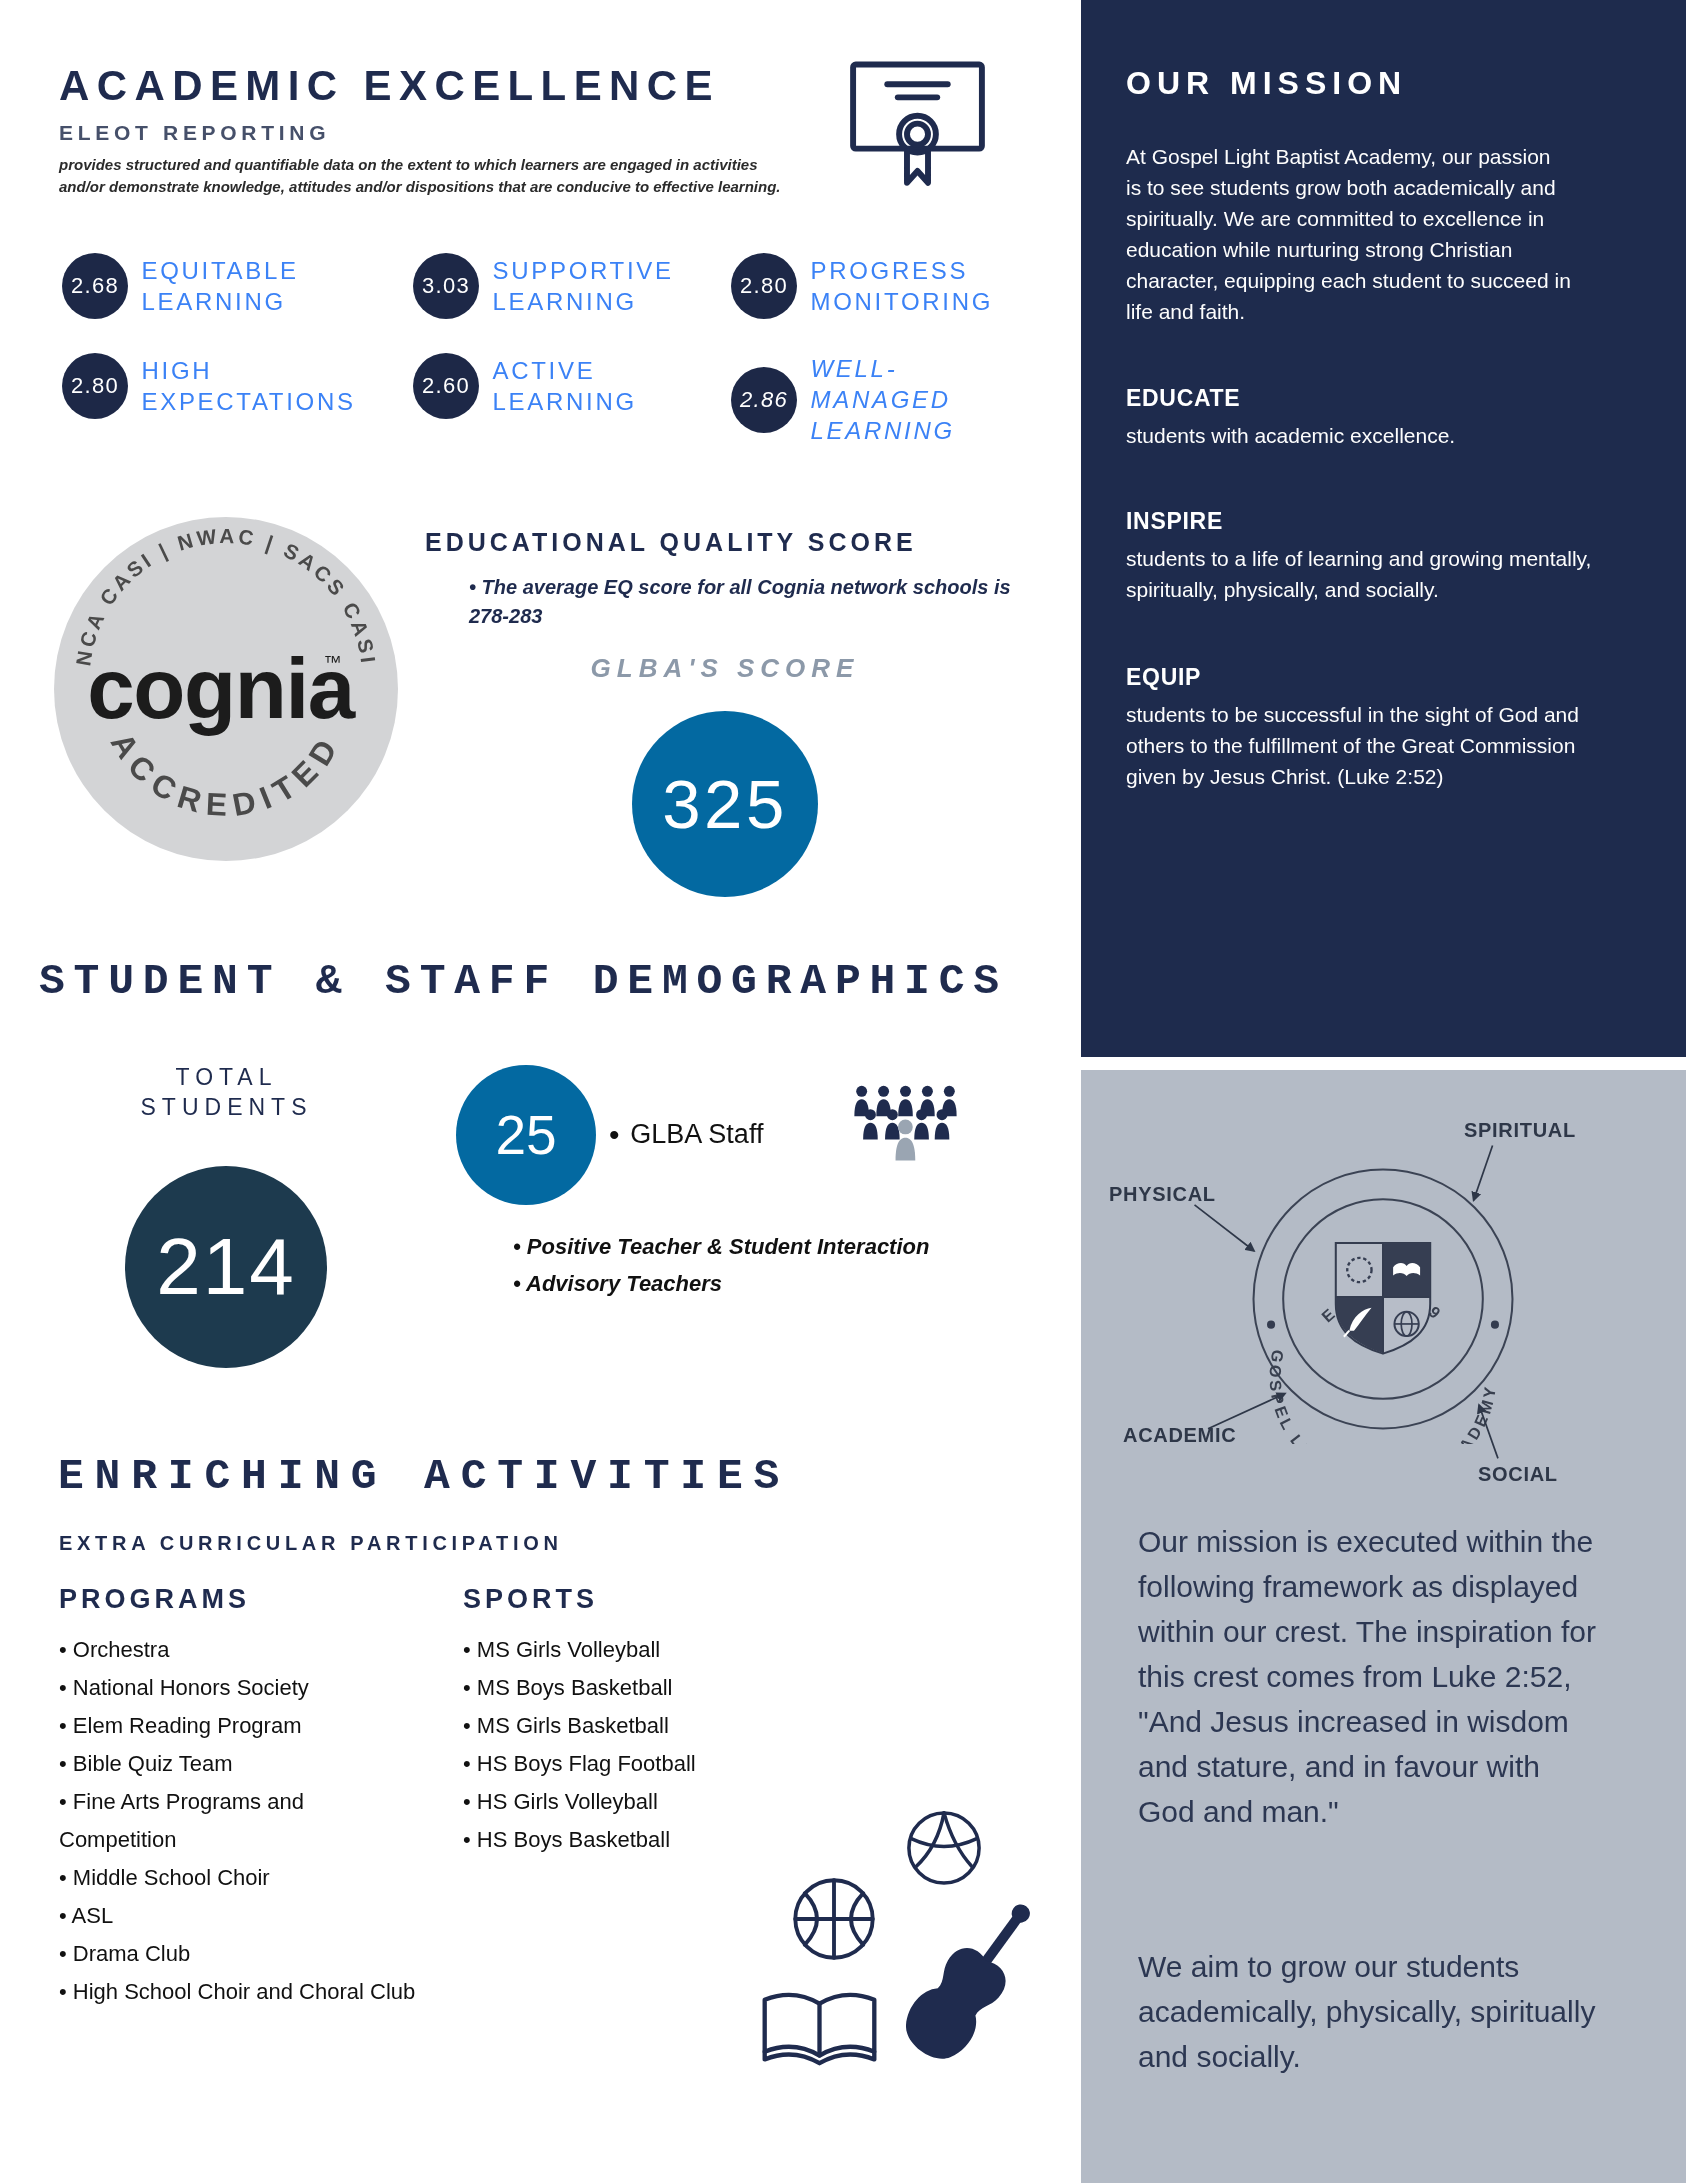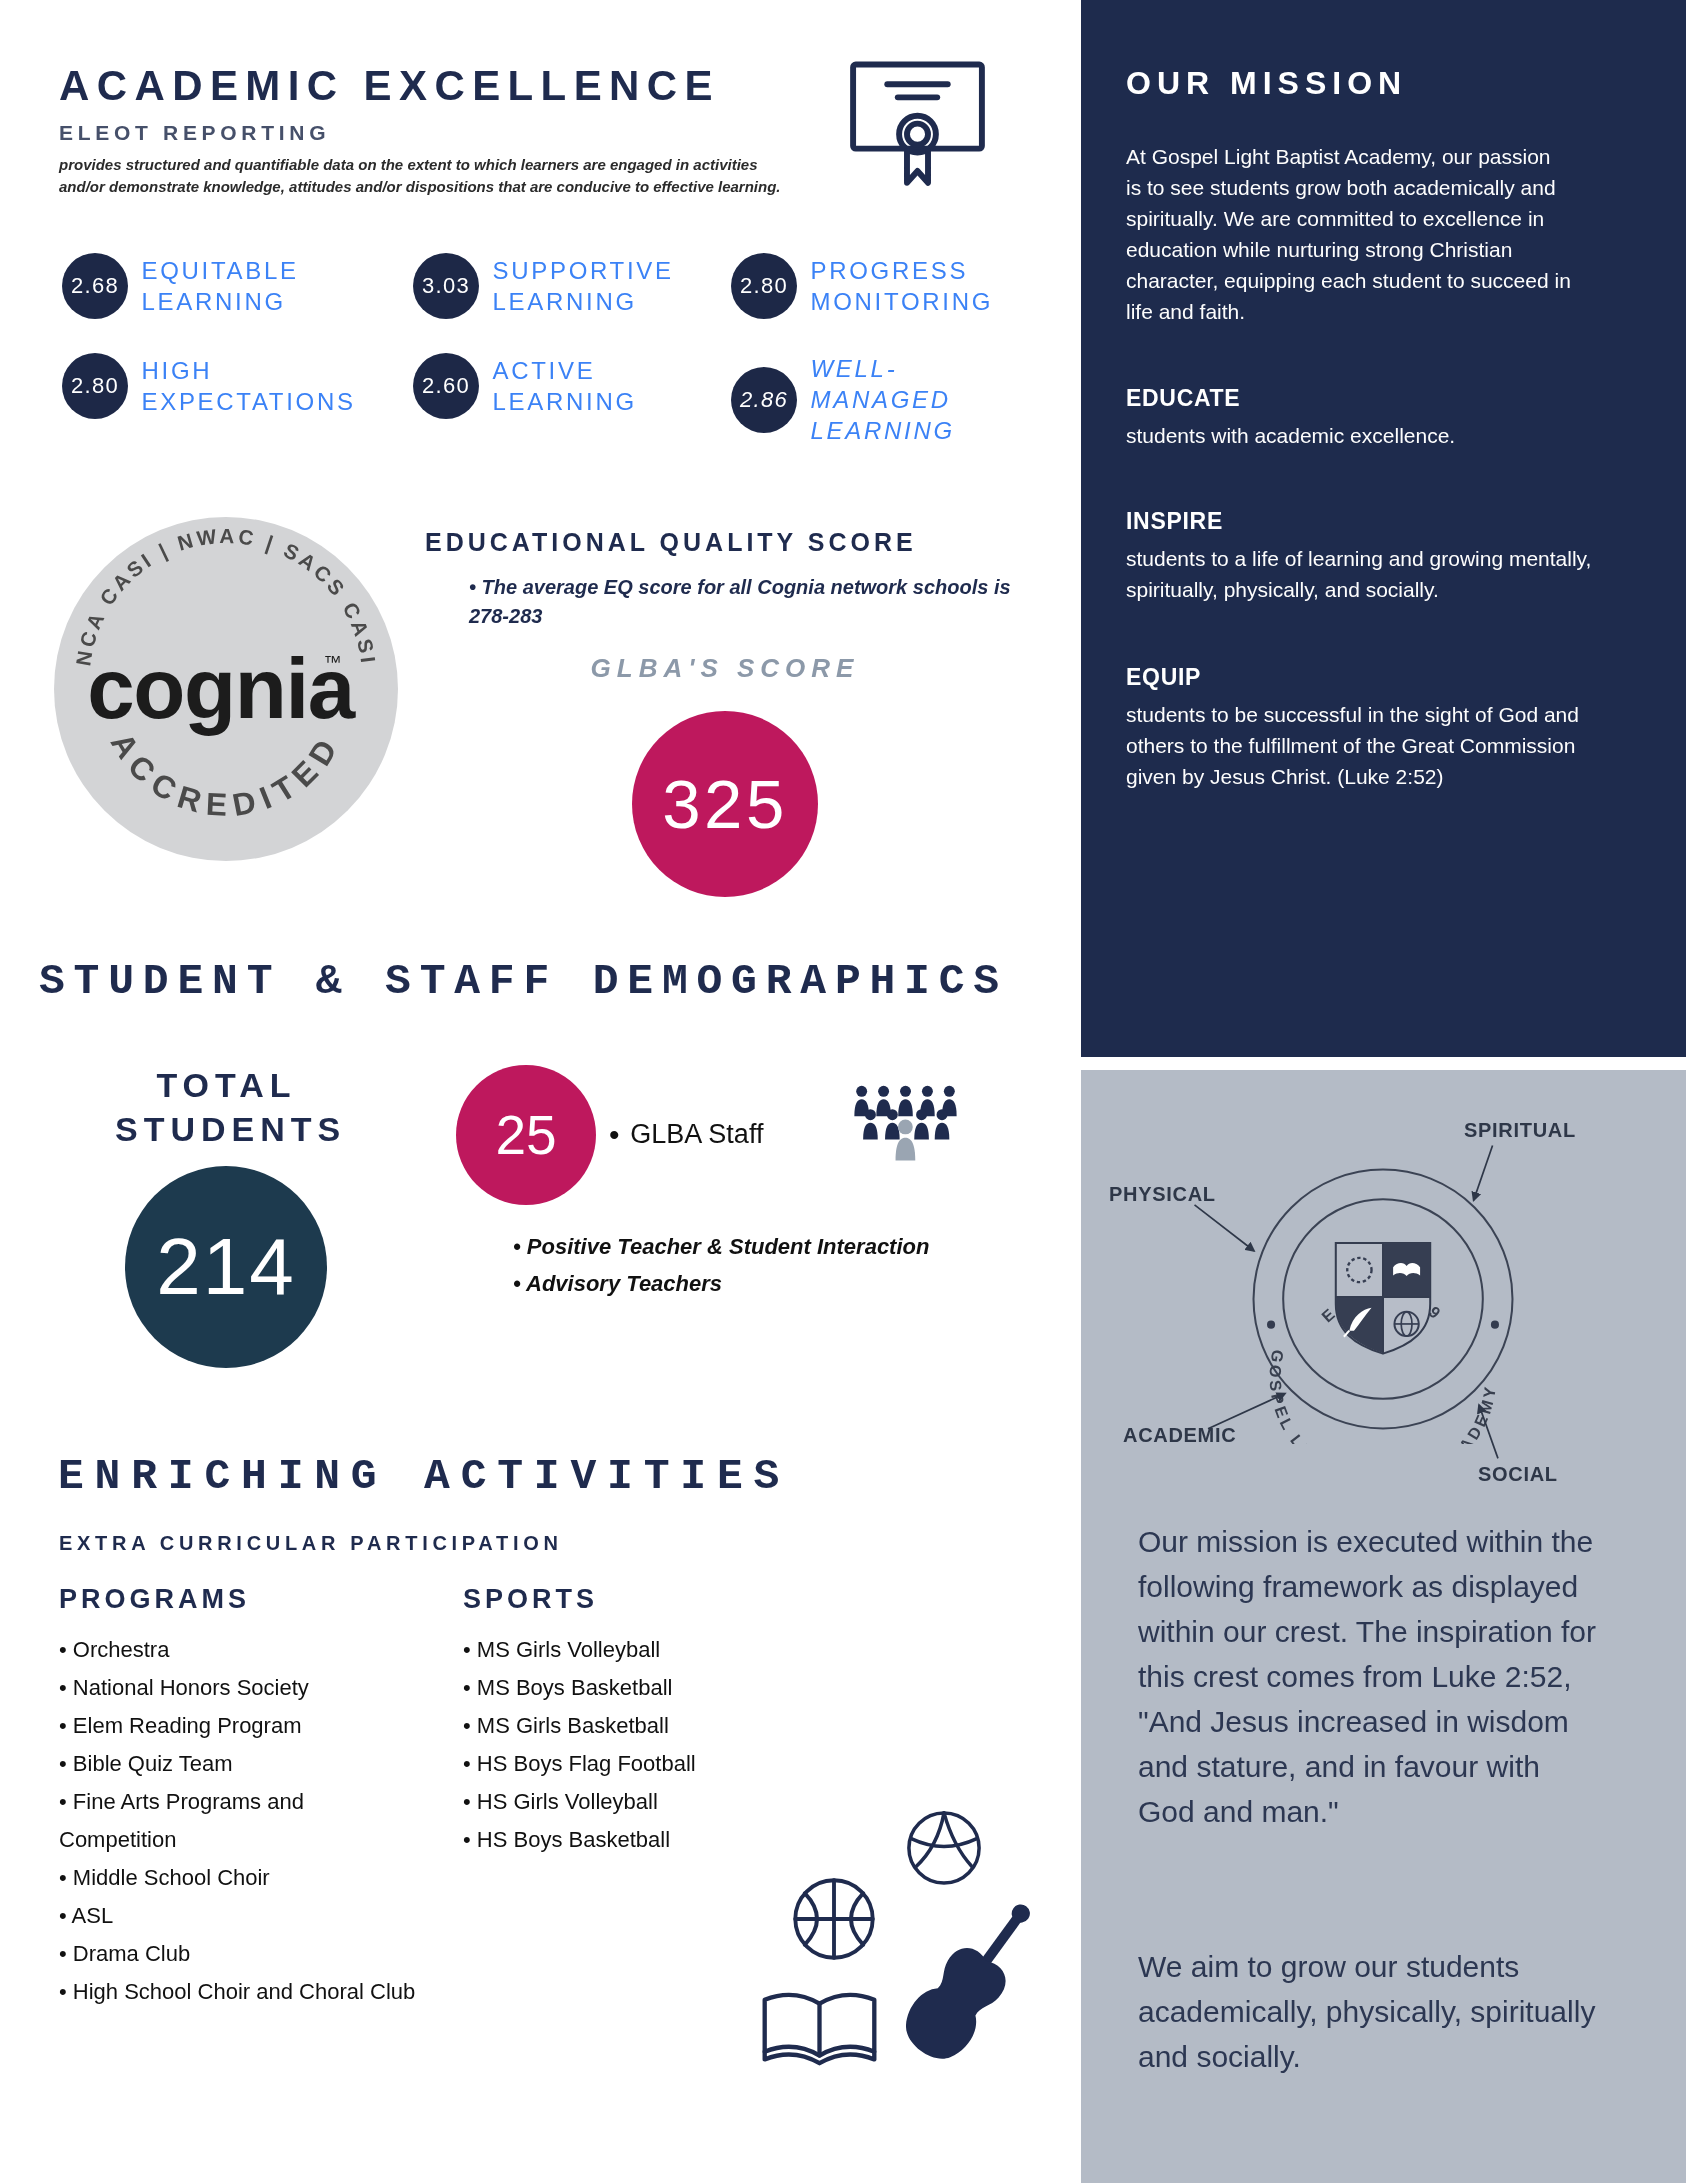--- a/index.html
+++ b/index.html
@@ -15,25 +15,25 @@
   .score-item{display:flex;align-items:center;gap:13.5px;}
   .score-circle{width:66px;height:66px;border-radius:50%;background:#1d2847;color:#fff;
                 display:flex;align-items:center;justify-content:center;
                 font-size:22px;letter-spacing:1.3px;font-weight:500;flex:0 0 auto;}
   .score-label{font-size:24px;letter-spacing:2.7px;color:#3b82f6;font-weight:500;line-height:1.3;max-width:223px;}
 
   .eq-head{font-size:25px;font-weight:700;letter-spacing:4px;color:#1f2b4e;}
   .eq-note{font-size:20px;font-style:italic;font-weight:600;color:#1f2b4e;line-height:1.45;}
   .eq-note::before{content:"•   ";}
   .glba-score-label{font-size:26px;font-style:italic;font-weight:700;letter-spacing:6px;color:#8c99a9;text-align:center;}
-  .big-circle-gray{background:#be185d;border-radius:50%;color:#fff;display:flex;align-items:center;justify-content:center;}
+  .big-circle-gray{background:#0369a1;border-radius:50%;color:#fff;display:flex;align-items:center;justify-content:center;}
 
   .mono-head{font-family:"Liberation Mono",monospace;font-weight:700;color:#1f2b4e;white-space:nowrap;}
 
-  .total-label{font-size:34px;font-weight:700;letter-spacing:6px;color:#1f2b4e;text-align:center;line-height:1.3;}
+  .total-label{font-size:23px;font-weight:400;letter-spacing:6px;color:#1f2b4e;text-align:center;line-height:1.3;}
   .circle-dark{background:#1d3a4e;border-radius:50%;color:#fff;display:flex;align-items:center;justify-content:center;}
 
   .staff-row{display:flex;align-items:center;gap:10.8px;font-size:27px;color:#111;}
   .staff-row .dot{font-size:30px;line-height:1;}
   .demo-points{font-size:22px;font-style:italic;font-weight:600;color:#111;line-height:1.0;}
   .demo-points div{margin-bottom:15px;}
   .demo-points div::before{content:"•   ";}
 
   .subhead2{font-size:20px;letter-spacing:4.7px;font-weight:700;color:#1f2b4e;}
   .col-title{font-size:27px;letter-spacing:4px;font-weight:700;color:#1f2b4e;}

